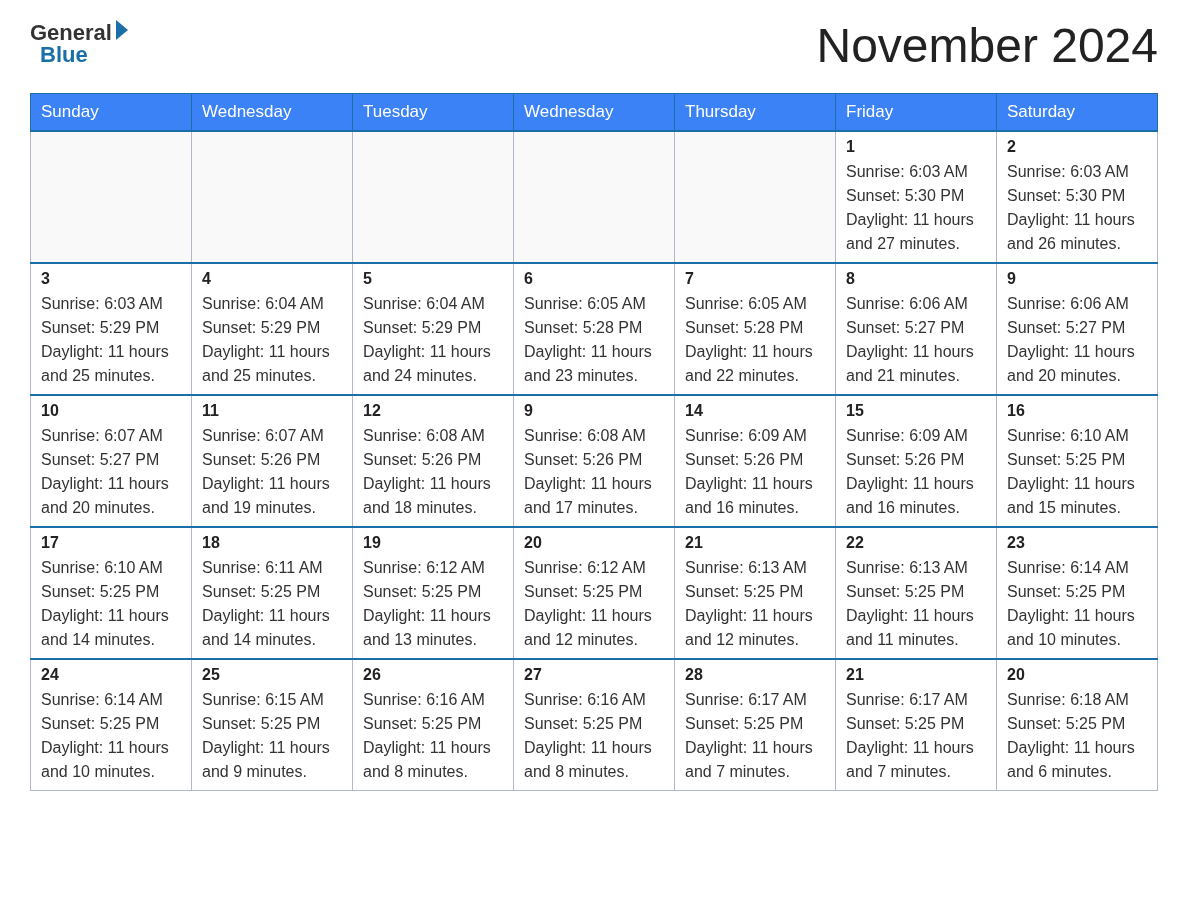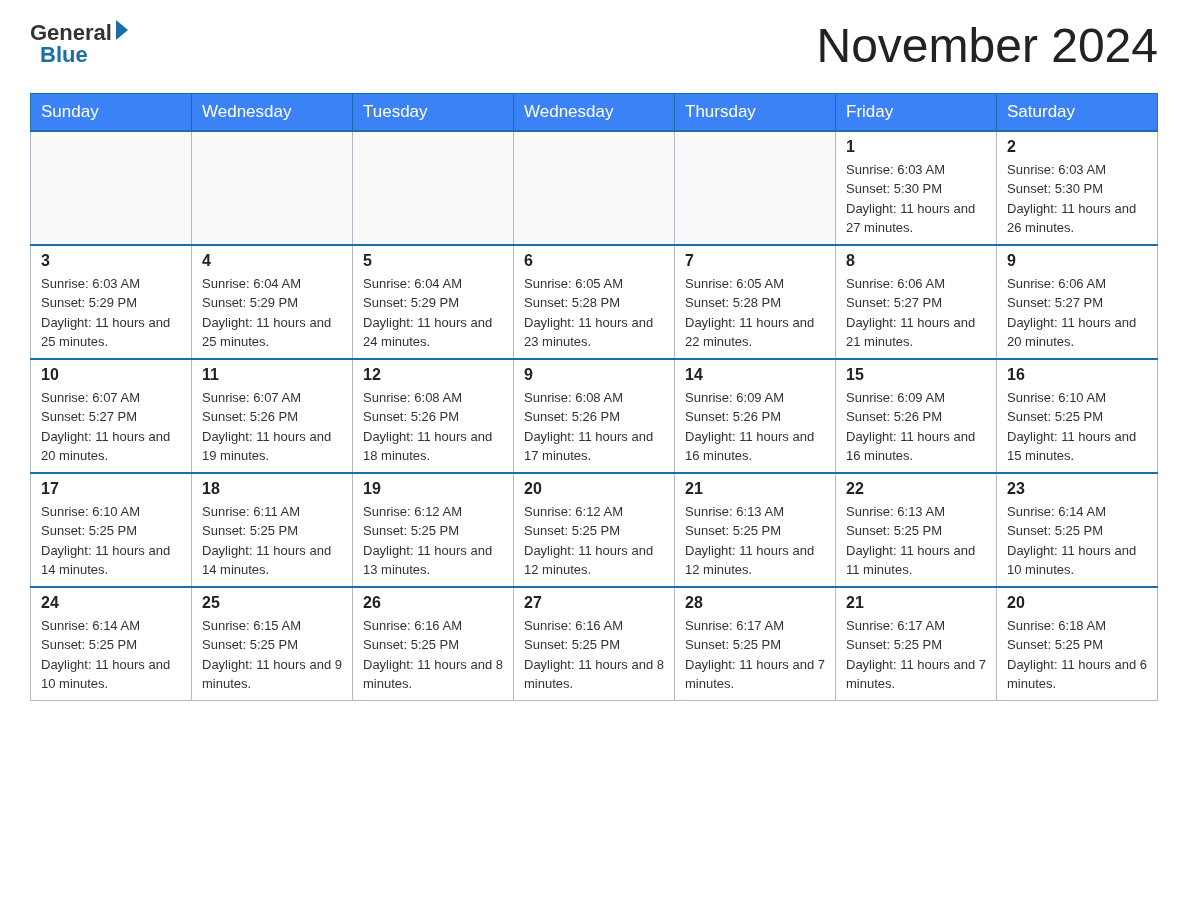--- a/index.html
+++ b/index.html
@@ -83,21 +83,21 @@
       height: 110px;
     }
     .day-num {
       font-size: 16px;
       font-weight: bold;
       color: #222;
       display: block;
       margin-bottom: 4px;
     }
     .day-info {
-      font-size: 13px;
+      font-size: 16px;
       color: #333;
       line-height: 1.5;
     }
     .empty-cell {
       background: #f9f9f9;
     }
     tr.week-row td {
       border-top: 2px solid #1a6fa8;
     }
   </style>

